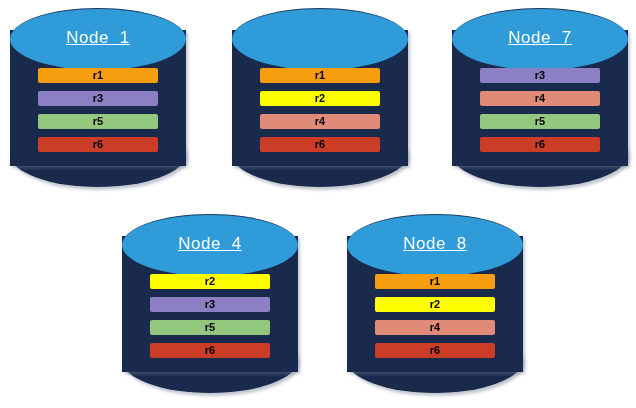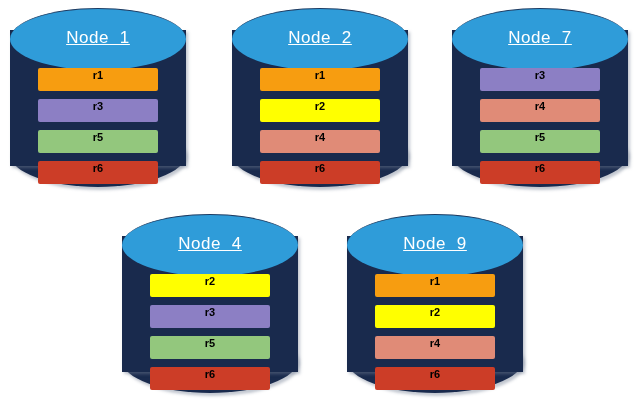--- a/index.html
+++ b/index.html
@@ -76,21 +76,21 @@
     text-decoration: underline;
   }
   .replicas {
     position: absolute;
     left: 28px;
     top: 60px;
     width: 120px;
     z-index: 4;
   }
   .replica {
-    height: 23px;
+    height: 15px;
     margin-bottom: 8px;
     border-radius: 2px;
     color: #000000;
     font-size: 11px;
     font-weight: bold;
     text-align: center;
     line-height: 15px;
     box-sizing: border-box;
   }
   .replica:last-child {
@@ -112,21 +112,20 @@
         <div class="replica" style="background: rgb(140, 127, 196);">r3</div>
         <div class="replica" style="background: rgb(147, 199, 125);">r5</div>
         <div class="replica" style="background: rgb(204, 61, 39);">r6</div>
       </div>
     </div>
     <div class="node" style="left: 232px; top: 8px;">
       <div class="cyl-bottom" style="background: rgb(25, 42, 77);"></div>
       <div class="cyl-body" style="background: rgb(25, 42, 77);"></div>
       <div class="cyl-bottom-mask" style="background: rgb(25, 42, 77);"></div>
       <div class="cyl-top" style="background: rgb(47, 156, 217);"></div>
-      <div class="node-title">Node  2</div>
       <div class="replicas">
         <div class="replica" style="background: rgb(247, 157, 16);">r1</div>
         <div class="replica" style="background: rgb(255, 255, 0);">r2</div>
         <div class="replica" style="background: rgb(224, 139, 119);">r4</div>
         <div class="replica" style="background: rgb(204, 61, 39);">r6</div>
       </div>
     </div>
     <div class="node" style="left: 452px; top: 8px;">
       <div class="cyl-bottom" style="background: rgb(25, 42, 77);"></div>
       <div class="cyl-body" style="background: rgb(25, 42, 77);"></div>
@@ -151,21 +150,21 @@
         <div class="replica" style="background: rgb(140, 127, 196);">r3</div>
         <div class="replica" style="background: rgb(147, 199, 125);">r5</div>
         <div class="replica" style="background: rgb(204, 61, 39);">r6</div>
       </div>
     </div>
     <div class="node" style="left: 347px; top: 214px;">
       <div class="cyl-bottom" style="background: rgb(25, 42, 77);"></div>
       <div class="cyl-body" style="background: rgb(25, 42, 77);"></div>
       <div class="cyl-bottom-mask" style="background: rgb(25, 42, 77);"></div>
       <div class="cyl-top" style="background: rgb(47, 156, 217);"></div>
-      <div class="node-title">Node  9</div>
+      <div class="node-title">Node  8</div>
       <div class="replicas">
         <div class="replica" style="background: rgb(247, 157, 16);">r1</div>
         <div class="replica" style="background: rgb(255, 255, 0);">r2</div>
         <div class="replica" style="background: rgb(224, 139, 119);">r4</div>
         <div class="replica" style="background: rgb(204, 61, 39);">r6</div>
       </div>
     </div>
   </div>
 
 </body></html>

